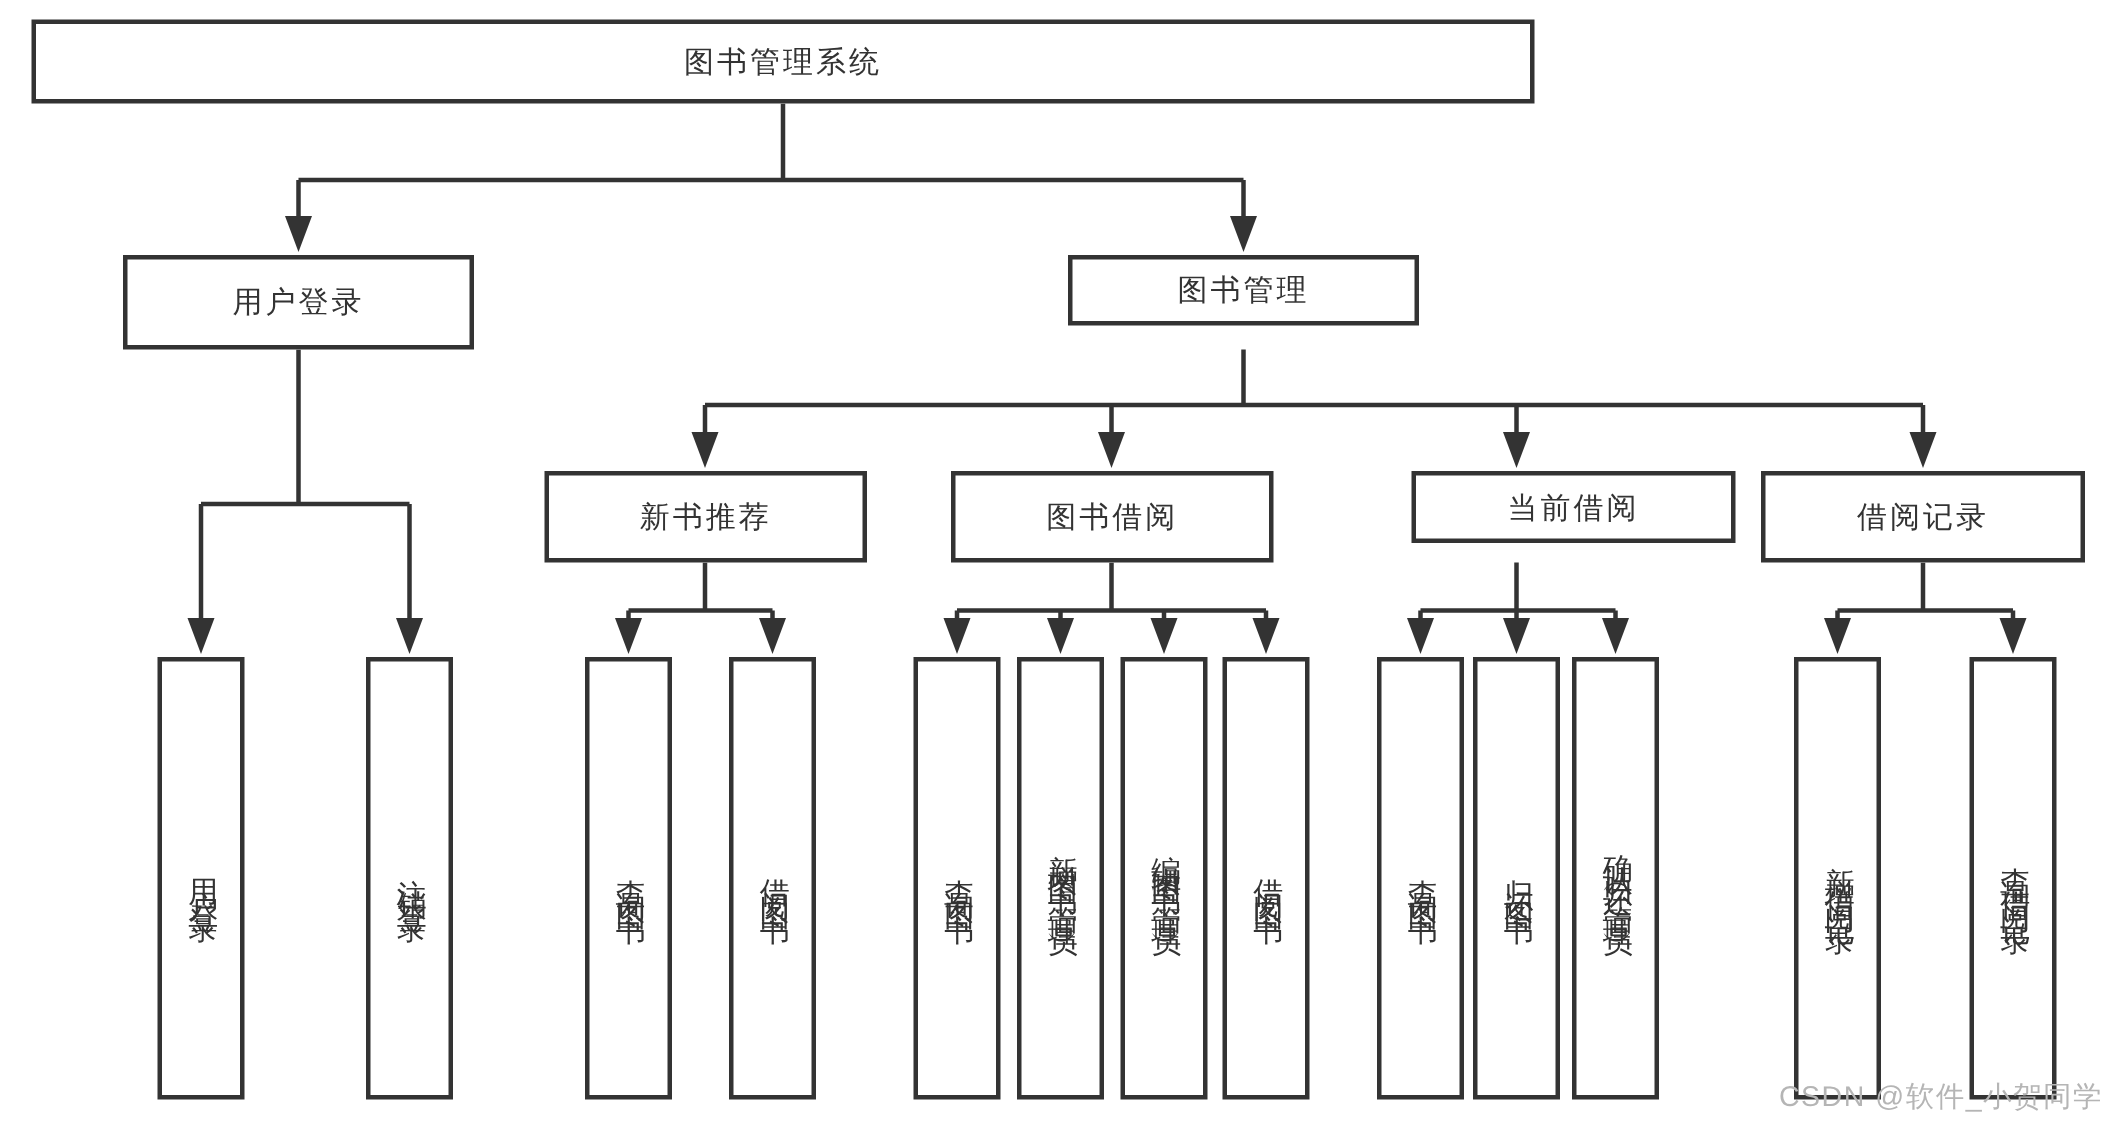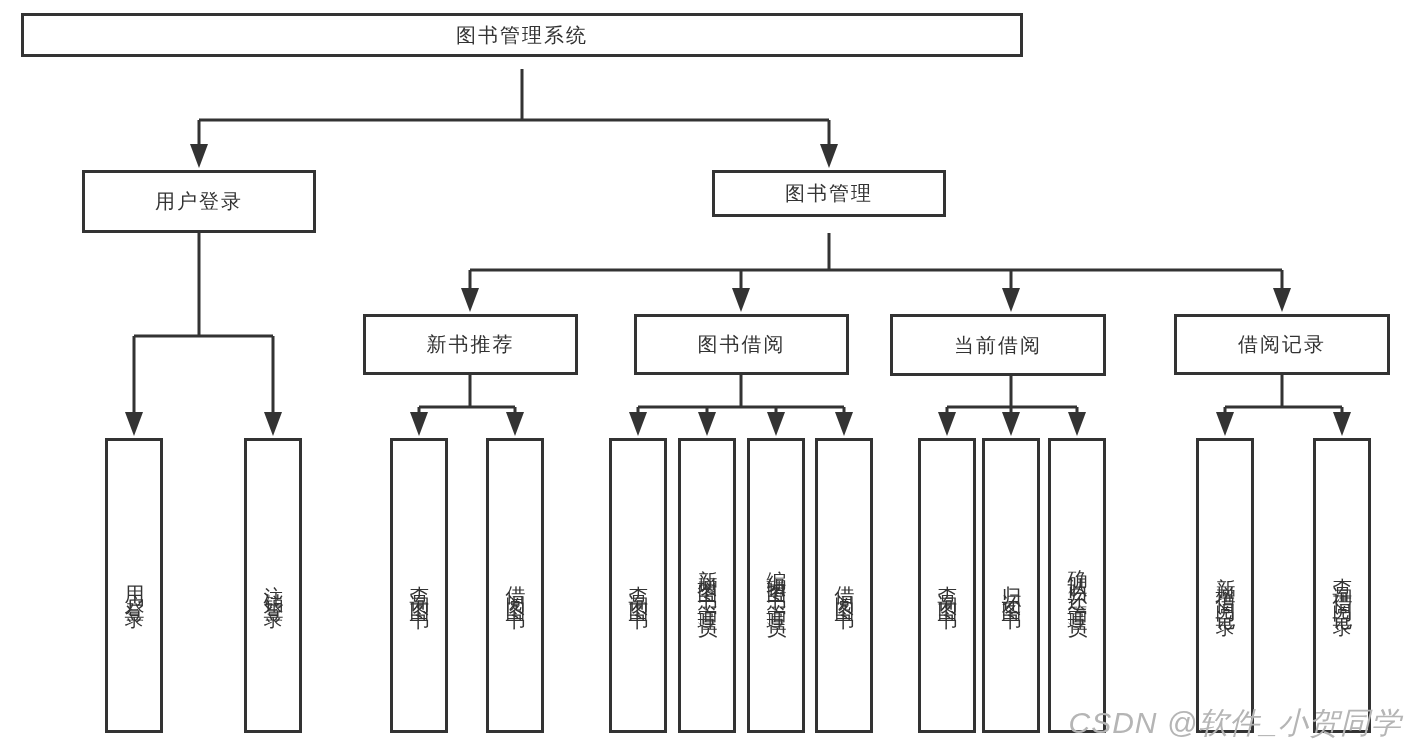--- a/index.html
+++ b/index.html
@@ -18,22 +18,22 @@
   .vnode {
     position:absolute; box-sizing:border-box;
     top:438px; height:295px; width:58px;
     border:3px solid #333333; background:#ffffff;
     writing-mode:vertical-rl; text-orientation:mixed;
     text-align:center; line-height:50px;
     font-size:20px; letter-spacing:8px; color:#333333;
   }
   .watermark {
     position:absolute; right:3px; bottom:3px;
-    font-size:30px; color:#b5b5b5; letter-spacing:1px;
-    white-space:nowrap; z-index:5;font-style:italic;
+    font-size:19px; color:#b5b5b5; letter-spacing:1px;
+    white-space:nowrap; z-index:5;
   }
 </style>
 </head>
 <body>
 
 <div id="canvas">
 
   <svg id="connectors" viewBox="0 0 1405 747" xmlns="http://www.w3.org/2000/svg">
     <g stroke="#333333" stroke-width="3" fill="none">
 
@@ -74,28 +74,28 @@
 
       <path d="M938,412 L956,412 L947,436 Z"></path>
         <path d="M1002,412 L1020,412 L1011,436 Z"></path>
       <path d="M1068,412 L1086,412 L1077,436 Z"></path>
 
       <path d="M1216,412 L1234,412 L1225,436 Z"></path>
         <path d="M1333,412 L1351,412 L1342,436 Z"></path>
     </g>
   </svg>
 
-  <div class="hnode" style="left:21px; top:13px; width:1002px; height:44px;">图书管理系统</div>
+  <div class="hnode" style="left:21px; top:13px; width:1002px; height:56px;">图书管理系统</div>
 
   <div class="hnode" style="left:82px; top:170px; width:234px; height:63px;">用户登录</div>
   <div class="hnode" style="left:712px; top:170px; width:234px; height:47px;">图书管理</div>
 
   <div class="hnode" style="left:634px; top:314px; width:215px; height:61px;">图书借阅</div>
   <div class="hnode" style="left:363px; top:314px; width:215px; height:61px;">新书推荐</div>
-  <div class="hnode" style="left:890px; top:314px; width:216px; height:62px;">当前借阅</div>
+  <div class="hnode" style="left:941px; top:314px; width:216px; height:48px;">当前借阅</div>
   <div class="hnode" style="left:1174px; top:314px; width:216px; height:61px;">借阅记录</div>
 
   <div class="vnode" style="left:105px;">用户登录</div>
   <div class="vnode" style="left:244px;">注销登录</div>
 
   <div class="vnode" style="left:390px;">查询图书</div>
   <div class="vnode" style="left:486px;">借阅图书</div>
 
   <div class="vnode" style="left:609px;">查询图书</div>
   <div class="vnode" style="left:678px; letter-spacing:7px;">新增图书（管理员）</div>

